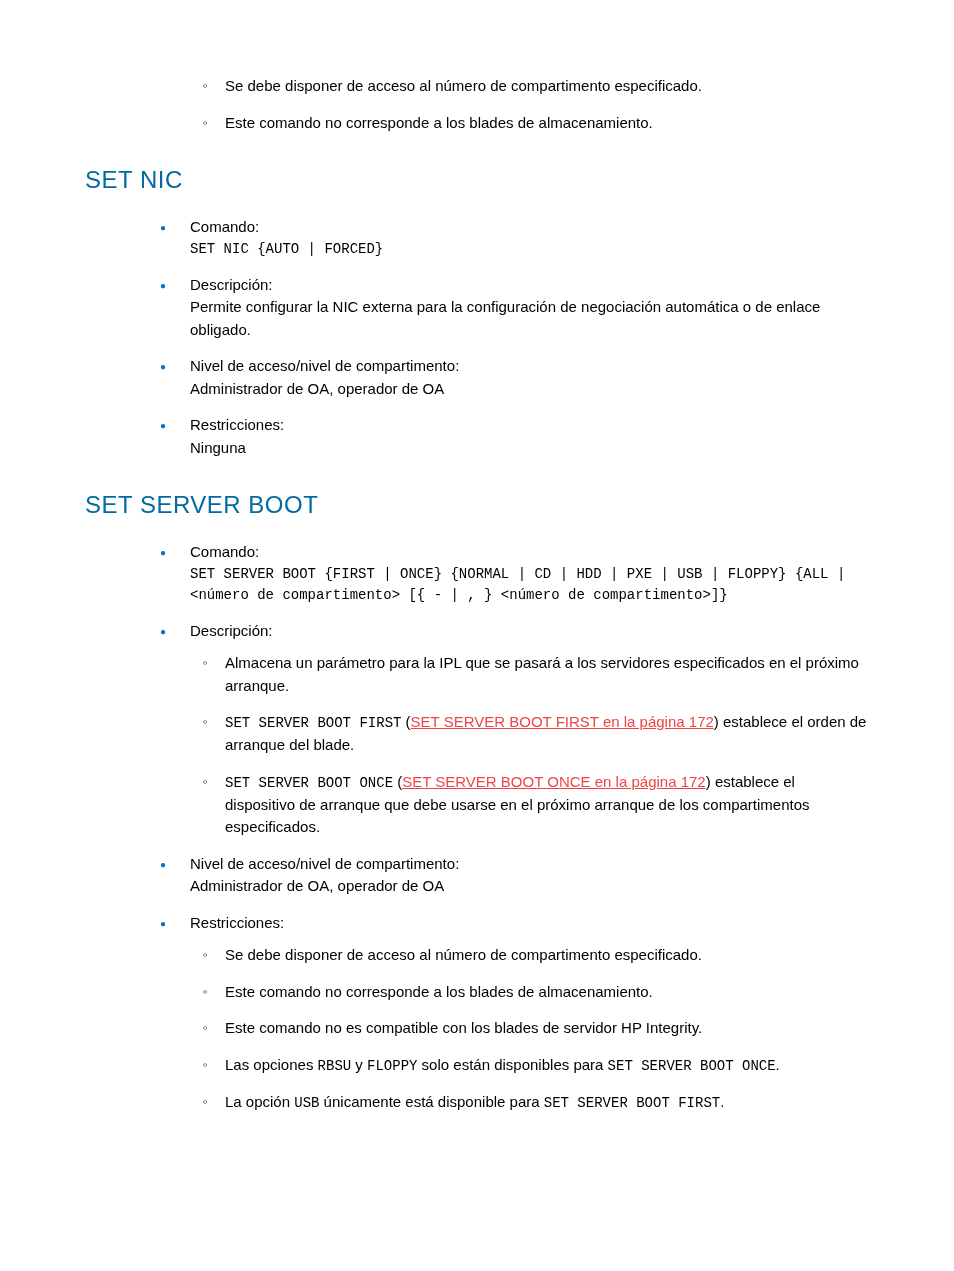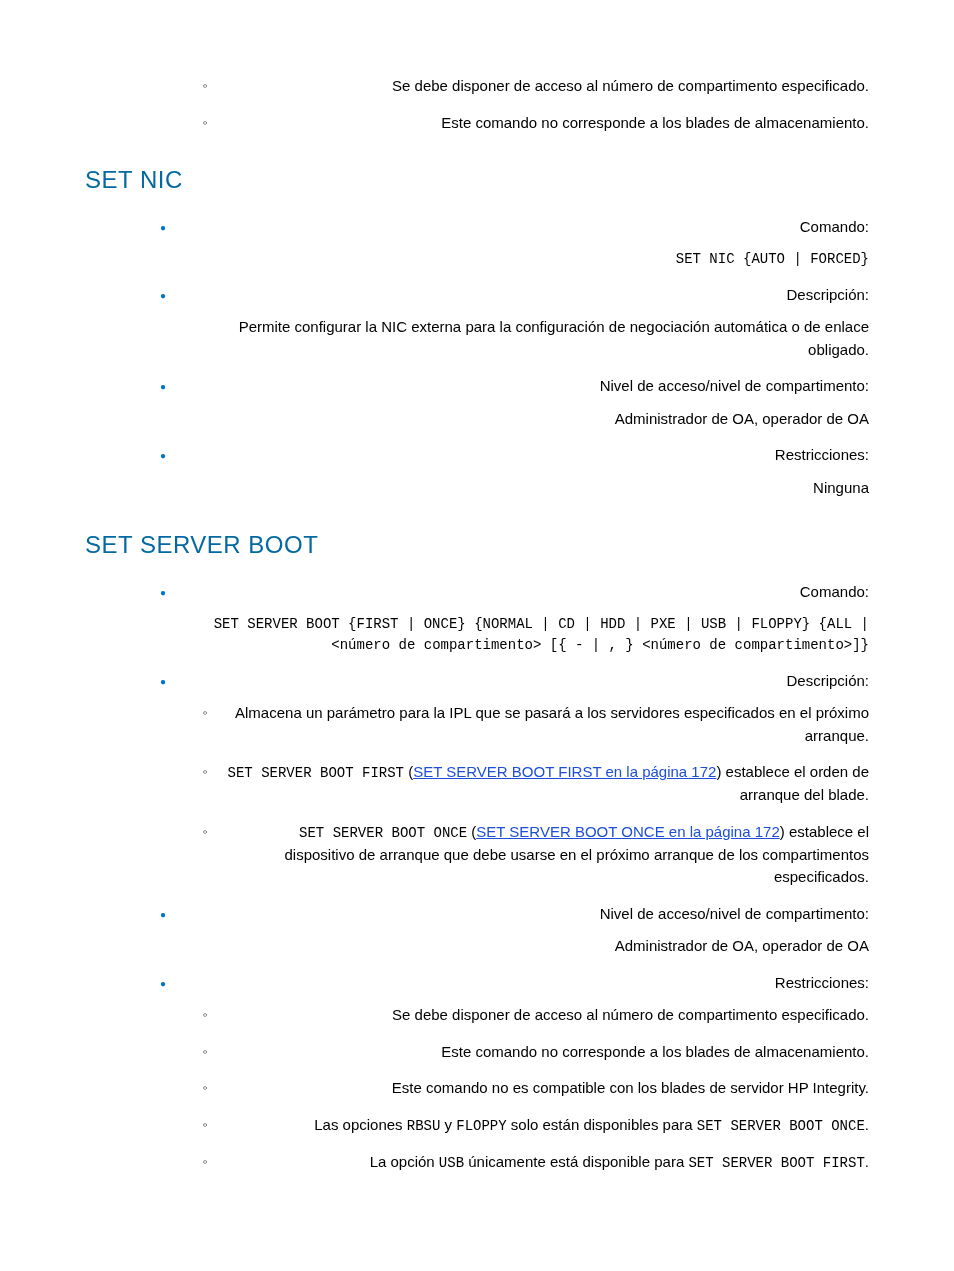--- a/index.html
+++ b/index.html
@@ -16,21 +16,20 @@
       color: #0369a1;
       font-weight: normal;
       font-size: 24px;
       margin: 28px 0 18px 0;
       letter-spacing: 0.5px;
     }
     ul.level1 {
       list-style: none;
       padding-left: 105px;
       margin: 0;
-      text-align: right;
     }
     ul.level1 > li {
       position: relative;
       margin-bottom: 14px;
     }
     ul.level1 > li::before {
       content: "●";
       color: #0073cf;
       position: absolute;
       left: -30px;
@@ -51,29 +50,29 @@
       color: #000;
       position: absolute;
       left: -22px;
       font-size: 13px;
       top: 1px;
     }
     .label {
       font-weight: normal;
     }
     .body {
-      margin-top: 10px;
+      margin-top: 0;
       margin-bottom: 4px;
     }
     .code {
       font-family: "Courier New", Courier, monospace;
       font-size: 14px;
     }
     a.doclink {
-      color: #1d4ed8;
+      color: #ef4444;
     }
   </style>
 </head>
 <body>
 
 <ul class="level1">
   <li style="list-style:none;">
     <ul class="level2" style="padding-left:35px; margin-top:0;">
       <li><span>Se debe disponer de acceso al número de compartimento especificado.</span></li>
       <li><span>Este comando no corresponde a los blades de almacenamiento.</span></li>

